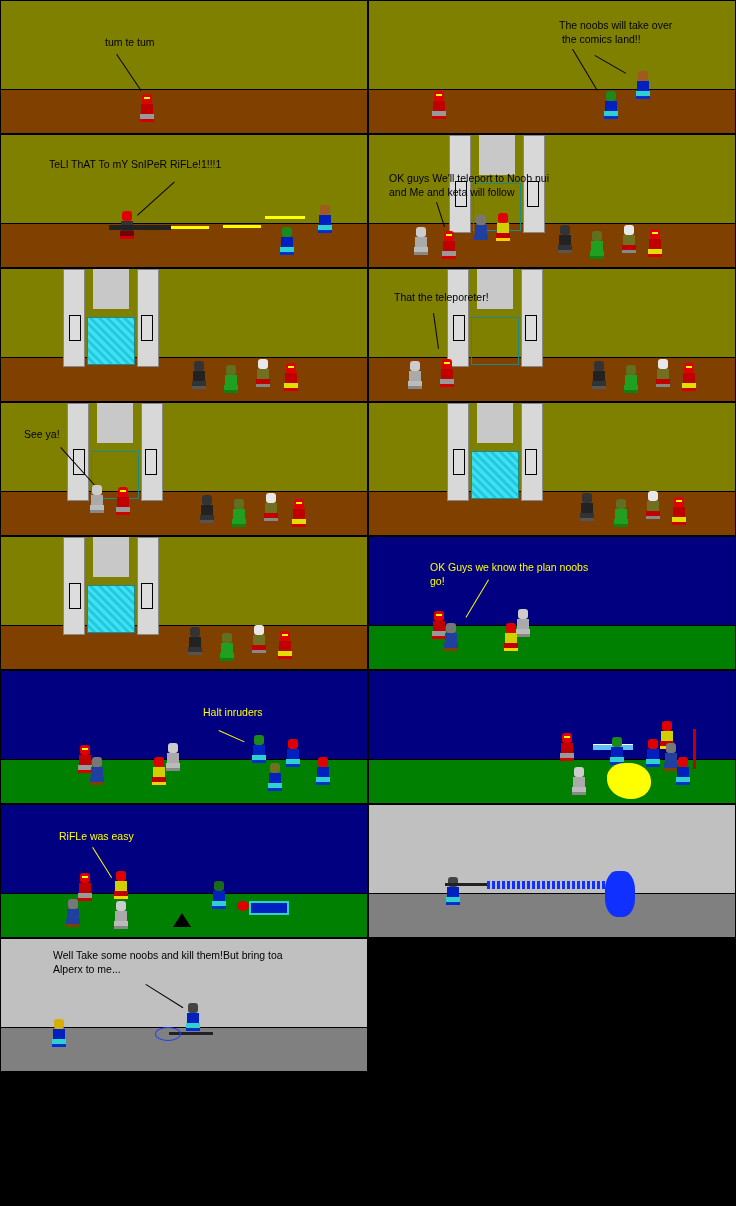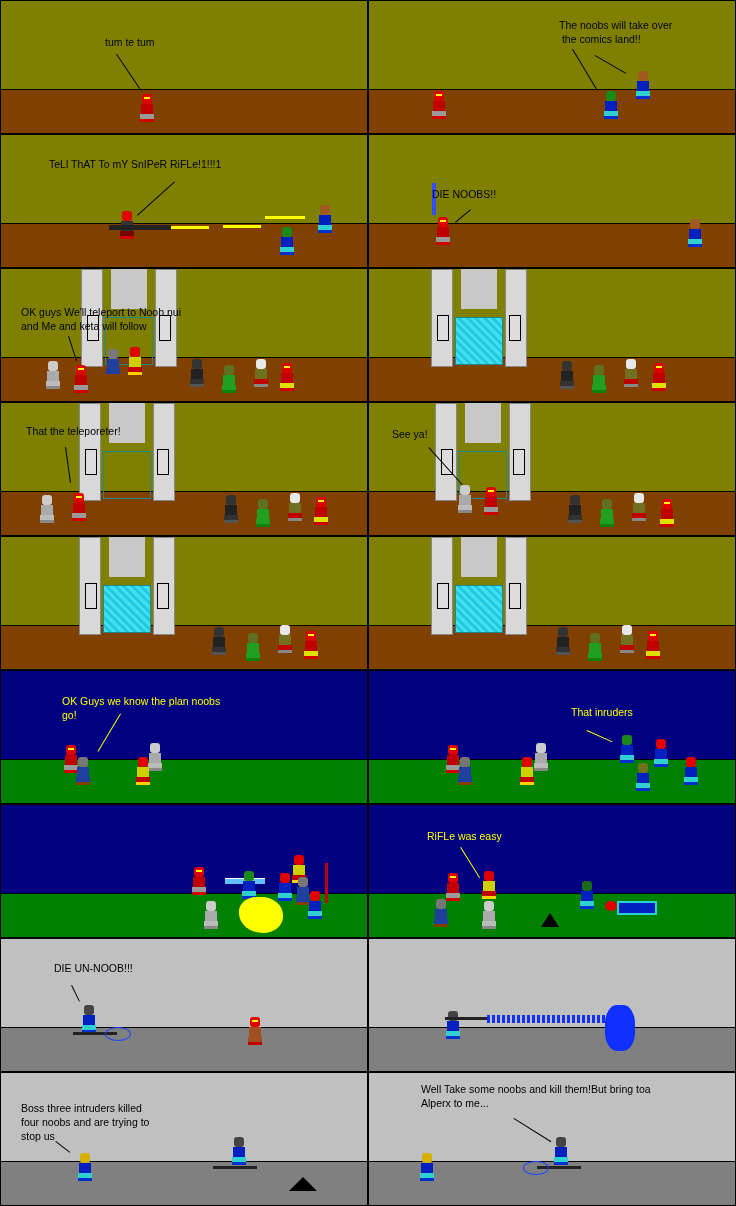--- a/index.html
+++ b/index.html
@@ -87,38 +87,20 @@
         <div class="body" style="background:#0020c0"></div>
         <div class="legs" style="border-color:#0030d0;background:#30d0d0"></div>
       </div>
     <div class="fig" style="left:316px;top:70px">
         <div class="head" style="background:#a05a20"></div>
         <div class="body" style="background:#0020c0"></div>
         <div class="legs" style="border-color:#0030d0;background:#30d0d0"></div>
       </div>
   </div>
 
-  <div class="panel">
-    <div class="sky" style="background:#808000"></div>
-    <div class="ground" style="background:#804000"></div>
-    <div style="position:absolute;left:63px;top:48px;width:4px;height:32px;background:#3050ff"></div>
-    <div class="bubble" style="left:63px;top:52px">DIE NOOBS!!</div>
-    <div class="tail" style="left:86px;top:87px;width:20px;transform:rotate(-40deg)"></div>
-    <div class="fig" style="left:66px;top:82px">
-        <div class="head" style="background:#e00000"></div>
-        <div class="eyes"></div>
-        <div class="body" style="background:#c00000"></div>
-        <div class="legs" style="border-color:#d00000;background:#999"></div>
-      </div>
-    <div class="fig" style="left:318px;top:84px">
-        <div class="head" style="background:#a05a20"></div>
-        <div class="body" style="background:#0020c0"></div>
-        <div class="legs" style="border-color:#0030d0;background:#30d0d0"></div>
-      </div>
-  </div>
 
   <div class="panel">
     <div class="sky" style="background:#808000"></div>
     <div class="ground" style="background:#804000"></div>
     <div class="teleporter" style="left:80px;top:0">
       <div class="tp-pillar" style="left:0"></div>
         <div class="tp-pillar" style="left:74px"></div>
         <div class="tp-top"></div>
       <div class="tp-box" style="left:6px"></div>
         <div class="tp-box" style="left:78px"></div>
@@ -392,21 +374,21 @@
     <div class="fig" style="left:134px;top:86px">
         <div class="head" style="background:#e00000"></div>
         <div class="body" style="background:#d0d000"></div>
         <div class="legs" style="border-color:#ffd000;background:#c00000"></div>
       </div>
   </div>
 
   <div class="panel">
     <div class="sky" style="background:#000080"></div>
     <div class="ground" style="background:#008000"></div>
-    <div class="bubble yellow" style="left:202px;top:34px">That inruders</div>
+    <div class="bubble yellow" style="left:202px;top:34px">Halt inruders</div>
     <div class="tail yellow" style="left:218px;top:59px;width:28px;transform:rotate(24deg)"></div>
     <div class="fig" style="left:76px;top:74px">
         <div class="head" style="background:#e00000"></div>
         <div class="eyes"></div>
         <div class="body" style="background:#c00000"></div>
         <div class="legs" style="border-color:#d00000;background:#999"></div>
       </div>
     <div class="fig" style="left:88px;top:86px">
         <div class="head" style="background:#777"></div>
         <div class="body" style="background:#2040a0"></div>
@@ -517,73 +499,34 @@
     <div style="position:absolute;left:172px;top:108px;width:0;height:0;border-left:9px solid transparent;border-right:9px solid transparent;border-bottom:14px solid #000"></div>
     <div class="fig" style="left:210px;top:76px">
         <div class="head" style="background:#1a6a1a"></div>
         <div class="body" style="background:#0020c0"></div>
         <div class="legs" style="border-color:#0030d0;background:#30d0d0"></div>
       </div>
     <div style="position:absolute;left:236px;top:96px;width:12px;height:10px;border-radius:50%;background:#e00000"></div>
     <div style="position:absolute;left:248px;top:96px;width:40px;height:14px;background:#0020c0;border:2px solid #30d0d0;box-sizing:border-box"></div>
   </div>
 
-  <div class="panel">
-    <div class="sky" style="background:#C0C0C0"></div>
-    <div class="ground" style="background:#808080"></div>
-    <div class="bubble" style="left:53px;top:22px">DIE UN-NOOB!!!</div>
-    <div class="tail" style="left:71px;top:46px;width:18px;transform:rotate(64deg)"></div>
-    <div class="fig" style="left:80px;top:66px">
-        <div class="head" style="background:#444"></div>
-        <div class="body" style="background:#0020c0"></div>
-        <div class="legs" style="border-color:#0030d0;background:#30d0d0"></div>
-      </div>
-    <div style="position:absolute;left:72px;top:93px;width:44px;height:3px;background:#222"></div>
-    <div style="position:absolute;left:104px;top:88px;width:24px;height:12px;border:1px solid #2040ff;border-radius:50%"></div>
-    <div class="fig" style="left:246px;top:78px">
-        <div class="head" style="background:#e00000"></div>
-        <div class="eyes"></div>
-        <div class="body" style="background:#a05020"></div>
-        <div class="legs" style="border-color:#c00000;background:#a05020"></div>
-      </div>
-  </div>
 
   <div class="panel">
     <div class="sky" style="background:#C0C0C0"></div>
     <div class="ground" style="background:#808080"></div>
     <div class="fig" style="left:76px;top:72px">
         <div class="head" style="background:#444"></div>
         <div class="body" style="background:#0020c0"></div>
         <div class="legs" style="border-color:#0030d0;background:#30d0d0"></div>
       </div>
     <div style="position:absolute;left:76px;top:78px;width:42px;height:3px;background:#222"></div>
     <div style="position:absolute;left:118px;top:76px;width:122px;height:8px;background:repeating-linear-gradient(90deg,#1030ff 0 3px,transparent 3px 5px)"></div>
     <div style="position:absolute;left:236px;top:66px;width:30px;height:46px;background:#1030ff;border-radius:40%"></div>
   </div>
 
-  <div class="panel">
-    <div class="sky" style="background:#C0C0C0"></div>
-    <div class="ground" style="background:#808080"></div>
-    <div class="bubble" style="left:20px;top:28px">Boss three intruders killed
-four noobs and are trying to
-stop us</div>
-    <div class="tail" style="left:55px;top:68px;width:18px;transform:rotate(38deg)"></div>
-    <div class="fig" style="left:76px;top:80px">
-        <div class="head" style="background:#d4b000"></div>
-        <div class="body" style="background:#0020c0"></div>
-        <div class="legs" style="border-color:#0030d0;background:#30d0d0"></div>
-      </div>
-    <div class="fig" style="left:230px;top:64px">
-        <div class="head" style="background:#444"></div>
-        <div class="body" style="background:#0020c0"></div>
-        <div class="legs" style="border-color:#0030d0;background:#30d0d0"></div>
-      </div>
-    <div style="position:absolute;left:212px;top:93px;width:44px;height:3px;background:#222"></div>
-    <div style="position:absolute;left:288px;top:104px;width:0;height:0;border-left:14px solid transparent;border-right:14px solid transparent;border-bottom:14px solid #000"></div>
-  </div>
 
   <div class="panel">
     <div class="sky" style="background:#C0C0C0"></div>
     <div class="ground" style="background:#808080"></div>
     <div class="bubble" style="left:52px;top:9px">Well Take some noobs and kill them!But bring toa
 Alperx to me...</div>
     <div class="tail" style="left:145px;top:45px;width:44px;transform:rotate(32deg)"></div>
     <div class="fig" style="left:50px;top:80px">
         <div class="head" style="background:#d4b000"></div>
         <div class="body" style="background:#0020c0"></div>

